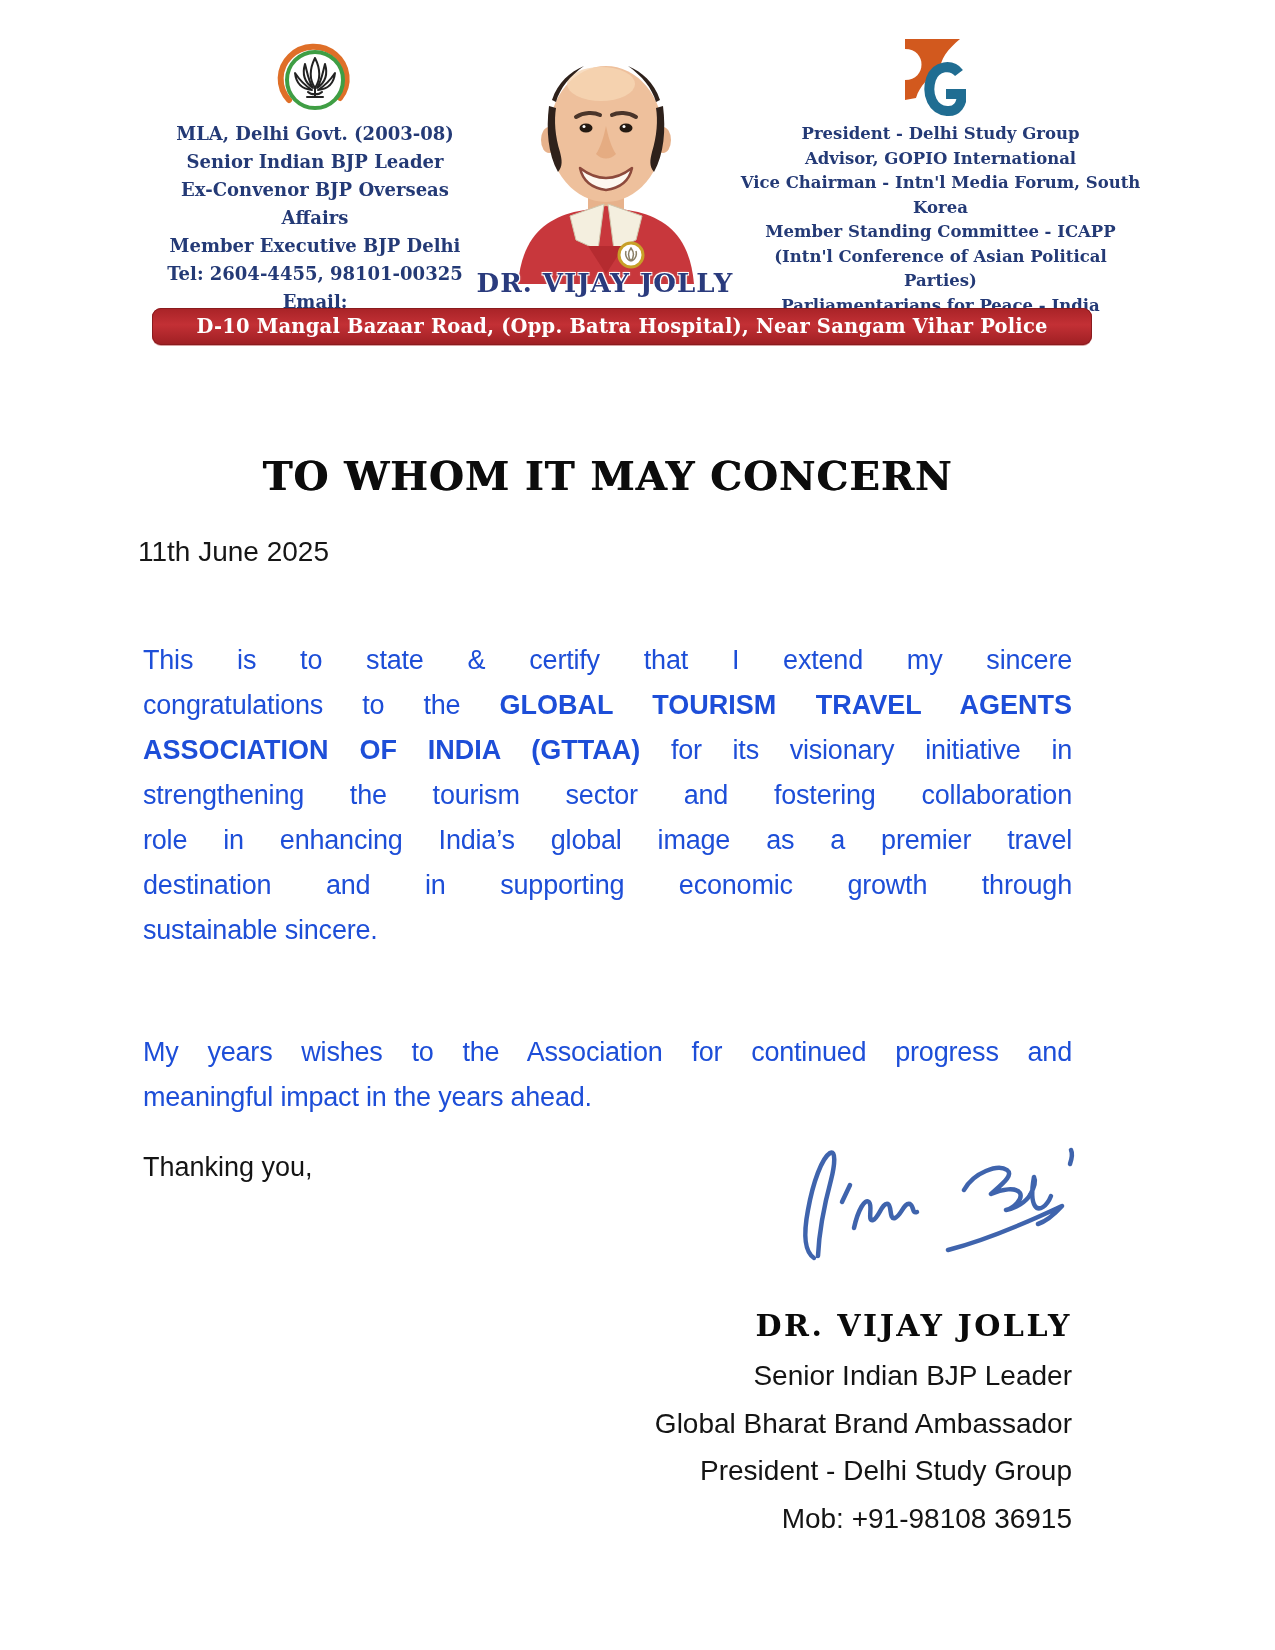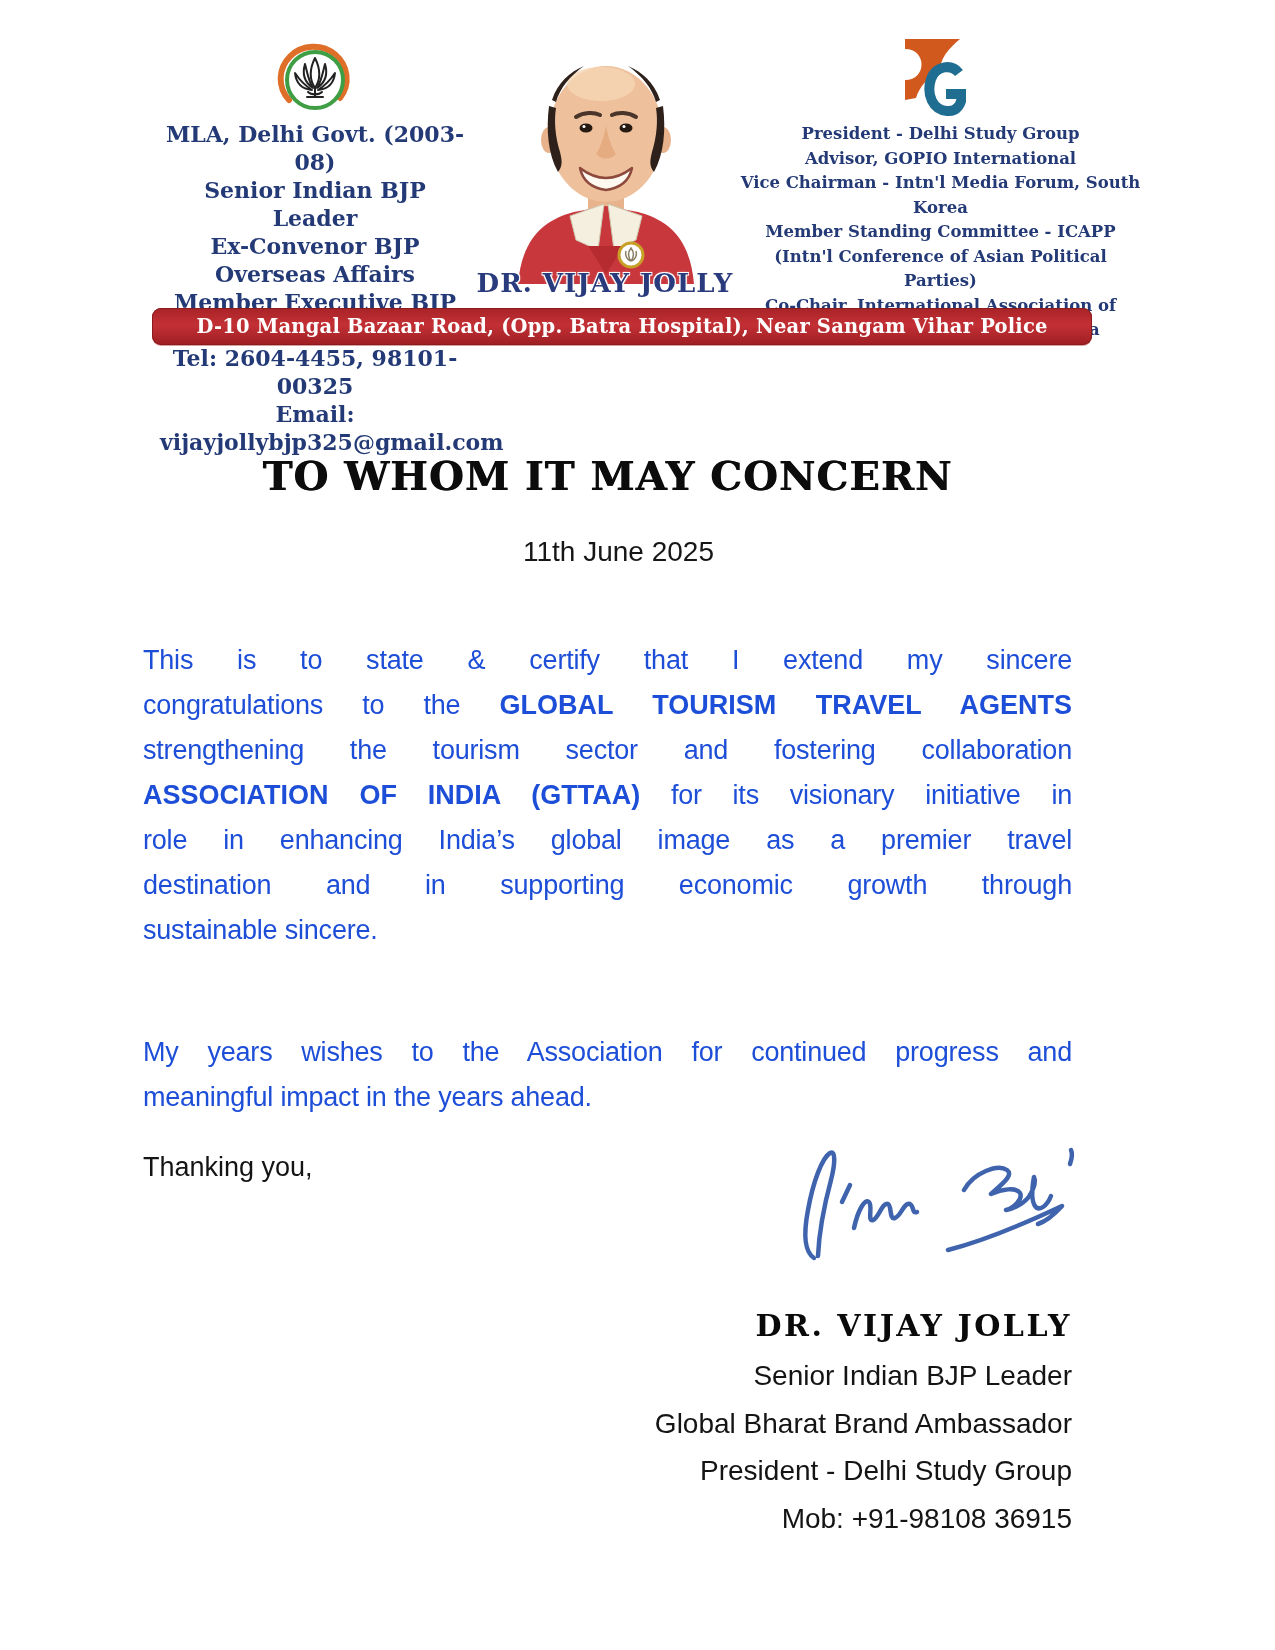--- a/index.html
+++ b/index.html
@@ -1,38 +1,38 @@
 <!DOCTYPE html>
 <html><head>
 <meta charset="utf-8">
 <style>
   html,body{margin:0;padding:0;background:#ffffff;}
   body{width:1275px;height:1650px;position:relative;font-family:"Liberation Sans",sans-serif;color:#111;overflow:hidden;}
   .abs{position:absolute;}
 
   
   .lh-col{font-family:"DejaVu Serif","Liberation Serif",serif;font-weight:bold;color:#243a76;text-align:center;}
-  .lh-left{left:160px;top:120px;width:310px;font-size:22px;line-height:28px;}
+  .lh-left{left:160px;top:120px;width:310px;font-size:18px;line-height:28px;}
   .lh-right{left:738px;top:122px;width:405px;font-size:16.5px;line-height:24.5px;}
   .lotus{left:272px;top:38px;}
   .dsg{left:902px;top:38px;}
   .portrait{left:500px;top:34px;}
   .nameplate{left:445px;top:268px;width:320px;text-align:center;
     font-family:"DejaVu Serif","Liberation Serif",serif;font-weight:bold;font-size:26px;letter-spacing:1px;color:#2a3b7d;
     text-shadow:0 0 3px #fff,1px 1px 0 #fff,-1px -1px 0 #fff,1px -1px 0 #fff,-1px 1px 0 #fff;}
   .banner{left:152px;top:308px;width:940px;height:37px;line-height:37px;border-radius:9px;
     background:linear-gradient(180deg,#a82327 0%,#c33035 45%,#9e1f23 100%);
     box-shadow:inset 0 0 0 1px #8a1b1e, 0 1px 0 #d9a0a0;
     color:#fff;font-family:"DejaVu Serif","Liberation Serif",serif;font-weight:bold;font-size:19.5px;text-align:center;letter-spacing:.2px;}
 
   
   .title{left:143px;top:452px;width:929px;text-align:center;
     font-family:"DejaVu Serif","Liberation Serif",serif;font-weight:bold;font-size:40px;letter-spacing:1px;color:#0c0c0c;
     text-shadow:.6px 0 0 currentColor;}
-  .date{left:154px;top:536px;width:929px;text-align:center;font-size:28px;color:#161616;}
+  .date{left:138px;top:536px;width:929px;text-align:left;font-size:28px;color:#161616;}
   .para{left:143px;width:929px;font-size:27px;color:#1d4ed8;letter-spacing:-0.2px;}
   .para .line{display:block;line-height:45px;text-align:justify;text-align-last:justify;height:45px;overflow:hidden;}
   .para .line.end{text-align-last:left;}
   .para b{font-weight:bold;letter-spacing:0;}
   .p1{top:638px;}
   .p2{top:1030px;}
   .closing{left:143px;top:1145px;width:500px;font-size:27px;line-height:45px;color:#141414;}
   .signature{left:778px;top:1138px;}
   .sig-name{left:400px;top:1308px;width:672px;text-align:right;
     font-family:"DejaVu Serif","Liberation Serif",serif;font-weight:bold;font-size:30px;letter-spacing:2.5px;color:#0a0a0a;}
@@ -109,38 +109,37 @@
       <path d="M3,11 C25,11 25,42 3,42 Z" fill="#ffffff"></path>
       <path d="M57,35 C50,26 34,27 29,41 C24,57 31,72 45,73 C55,74 60,66 60,56 L44,56" fill="none" stroke="#206d92" stroke-width="10"></path>
     </svg>
 
     <div class="abs lh-col lh-right">
       <div>President - Delhi Study Group</div>
       <div>Advisor, GOPIO International</div>
       <div>Vice Chairman - Intn'l Media Forum, South Korea</div>
       <div>Member Standing Committee - ICAPP</div>
       <div>(Intn'l Conference of Asian Political Parties)</div>
-      <div>Co-Chair, International Association of</div>
       <div>Parliamentarians for Peace - India</div>
     </div>
 
     <div class="abs banner">D-10 Mangal Bazaar Road, (Opp. Batra Hospital), Near Sangam Vihar Police Station, New Delhi-110080</div>
   </header>
 
   <main>
 
     <h1 class="abs title" style="margin:0;">TO WHOM IT MAY CONCERN</h1>
 
     <div class="abs date">11th June 2025</div>
 
     <div class="abs para p1">
       <span class="line"><span>This is to state &amp; certify that I extend my sincere</span><b></b><span></span></span>
       <span class="line"><span>congratulations to the </span><b>GLOBAL TOURISM TRAVEL AGENTS</b><span></span></span>
+      <span class="line"><span></span><b>ASSOCIATION OF INDIA (GTTAA)</b><span> for its visionary initiative in</span></span>
       <span class="line"><span>strengthening the tourism sector and fostering collaboration</span><b></b><span></span></span>
-      <span class="line"><span></span><b>ASSOCIATION OF INDIA (GTTAA)</b><span> for its visionary initiative in</span></span>
       <span class="line"><span>role in enhancing India’s global image as a premier travel</span><b></b><span></span></span>
       <span class="line"><span>destination and in supporting economic growth through</span><b></b><span></span></span>
       <span class="line end"><span>sustainable sincere.</span><b></b><span></span></span>
     </div>
 
     <div class="abs para p2">
       <span class="line">My years wishes to the Association for continued progress and</span>
       <span class="line end">meaningful impact in the years ahead.</span>
     </div>
 

